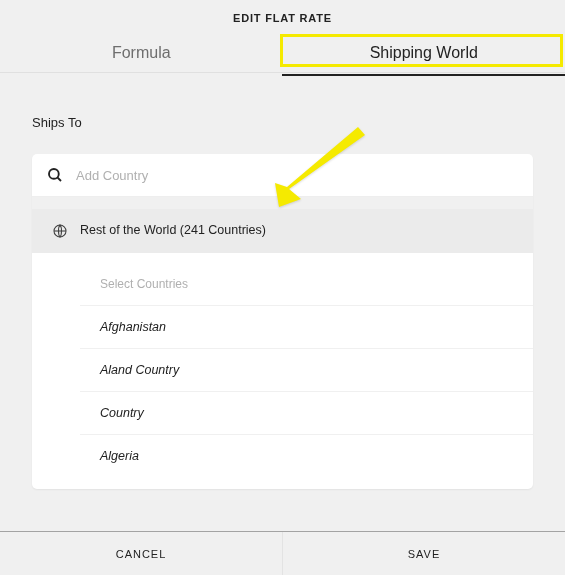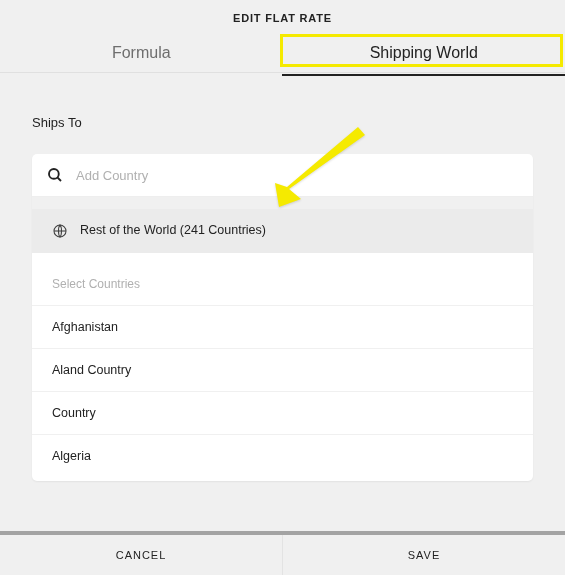--- a/index.html
+++ b/index.html
@@ -113,42 +113,44 @@
       width: 16px;
       height: 16px;
       margin-right: 12px;
       color: #404040;
     }
     .rest-text {
       font-size: 12.5px;
       color: #222;
     }
     .countries-section {
-      padding: 18px 0 4px;
+      padding: 18px 0 12px;
+      margin-left: 48px;
     }
     .countries-header {
       font-size: 12px;
       color: #b0b0b0;
       padding: 6px 20px 14px;
     }
     .country-item {
       font-size: 12.5px;
       color: #222;
       padding: 14px 20px;
       border-top: 1px solid #f0f0f0;
       cursor: pointer;
+      font-style: italic;
     }
     .footer {
       position: absolute;
       bottom: 0;
       left: 0;
       right: 0;
       display: flex;
       background: #f0f0f0;
-      border-top: 4px solid #a3a3a3;
+      border-top: 1px solid #a3a3a3;
       height: 44px;
     }
     .footer-btn {
       flex: 1;
       background: transparent;
       border: none;
       font-size: 11px;
       letter-spacing: 1px;
       font-weight: 500;
       color: #222;

